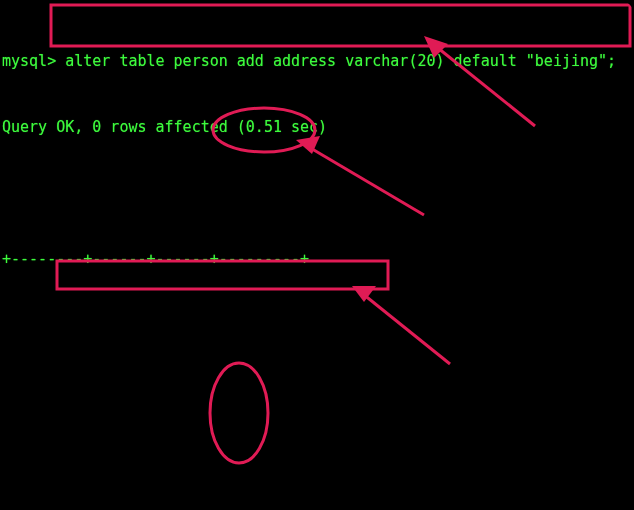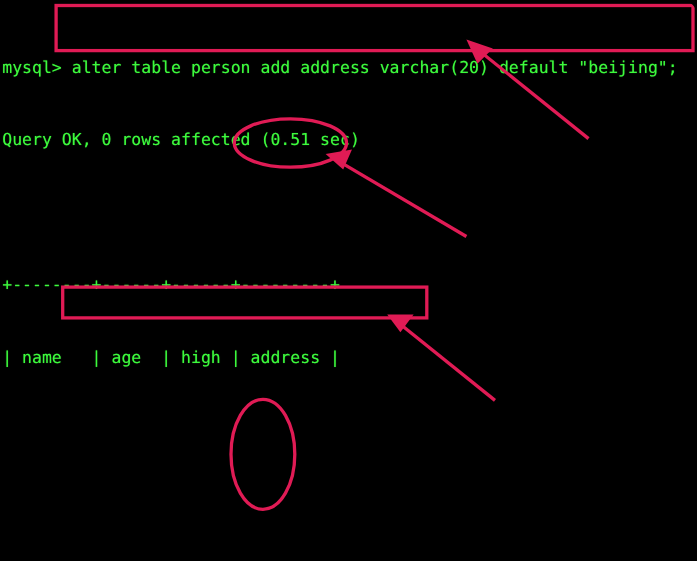--- a/index.html
+++ b/index.html
@@ -50,21 +50,20 @@
 </head>
 <body>
 
 <div id="screen">
 
   <div id="terminal">
     <div class="tline">mysql&gt; alter table person add address varchar(20) default "beijing";</div>
     <div class="tline">Query OK, 0 rows affected (0.51 sec)</div>
     <div class="tline blank"></div>
     <div class="tline">+--------+------+------+---------+</div>
-    <div class="tline">| name   | age  | high | address |</div>
     
     
     
     
     
     
     
     
     
     

